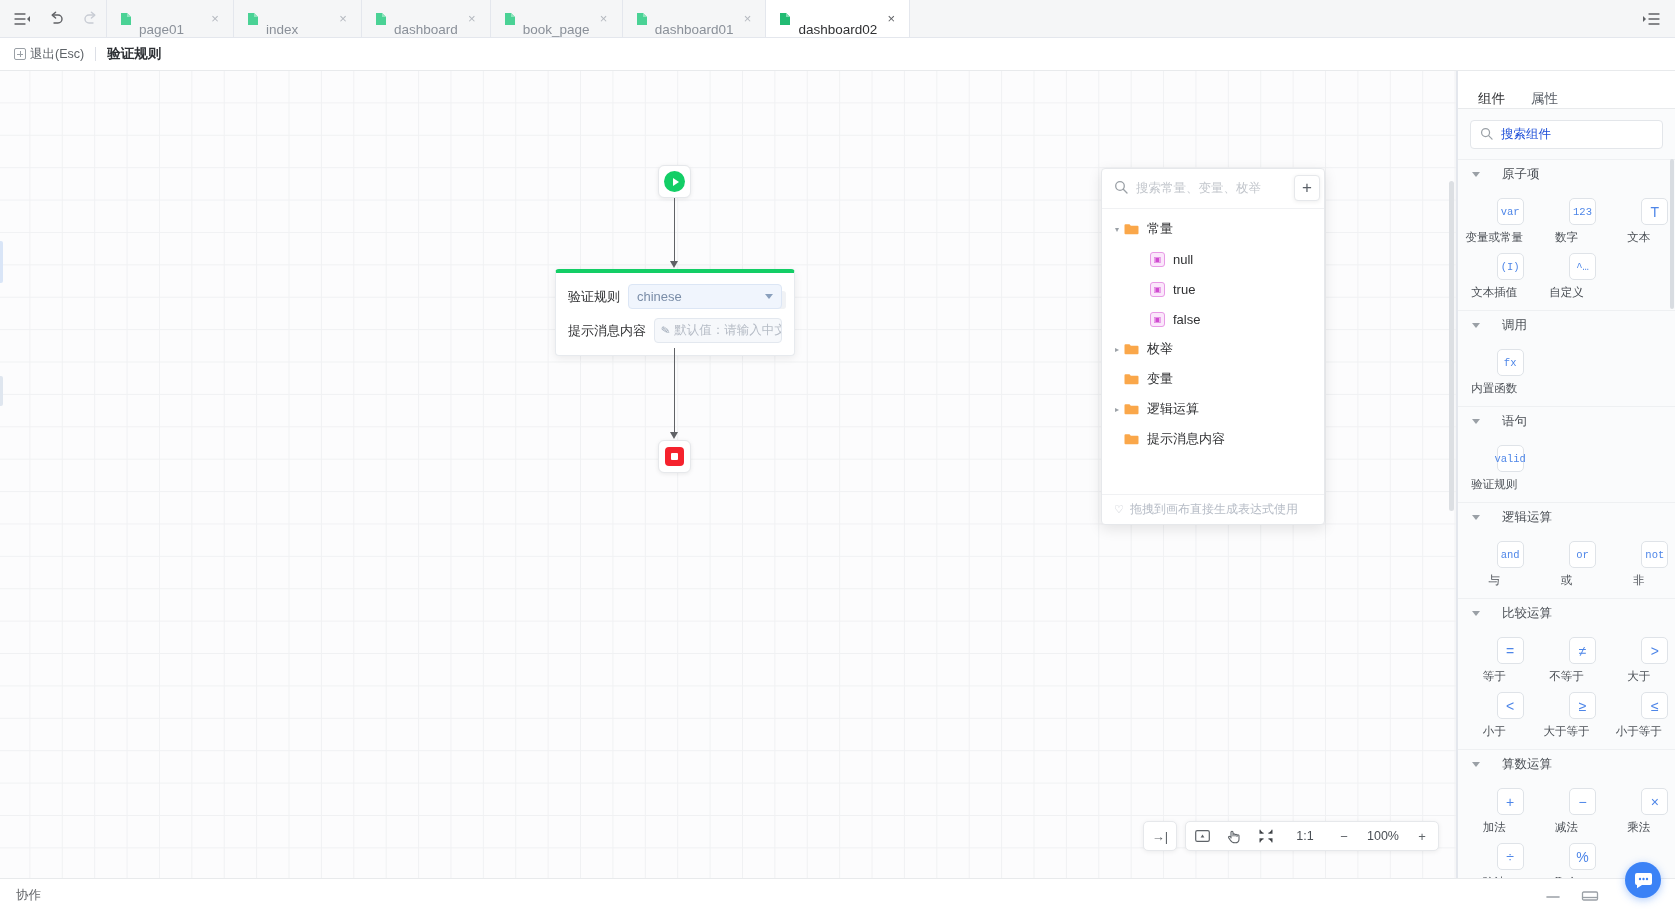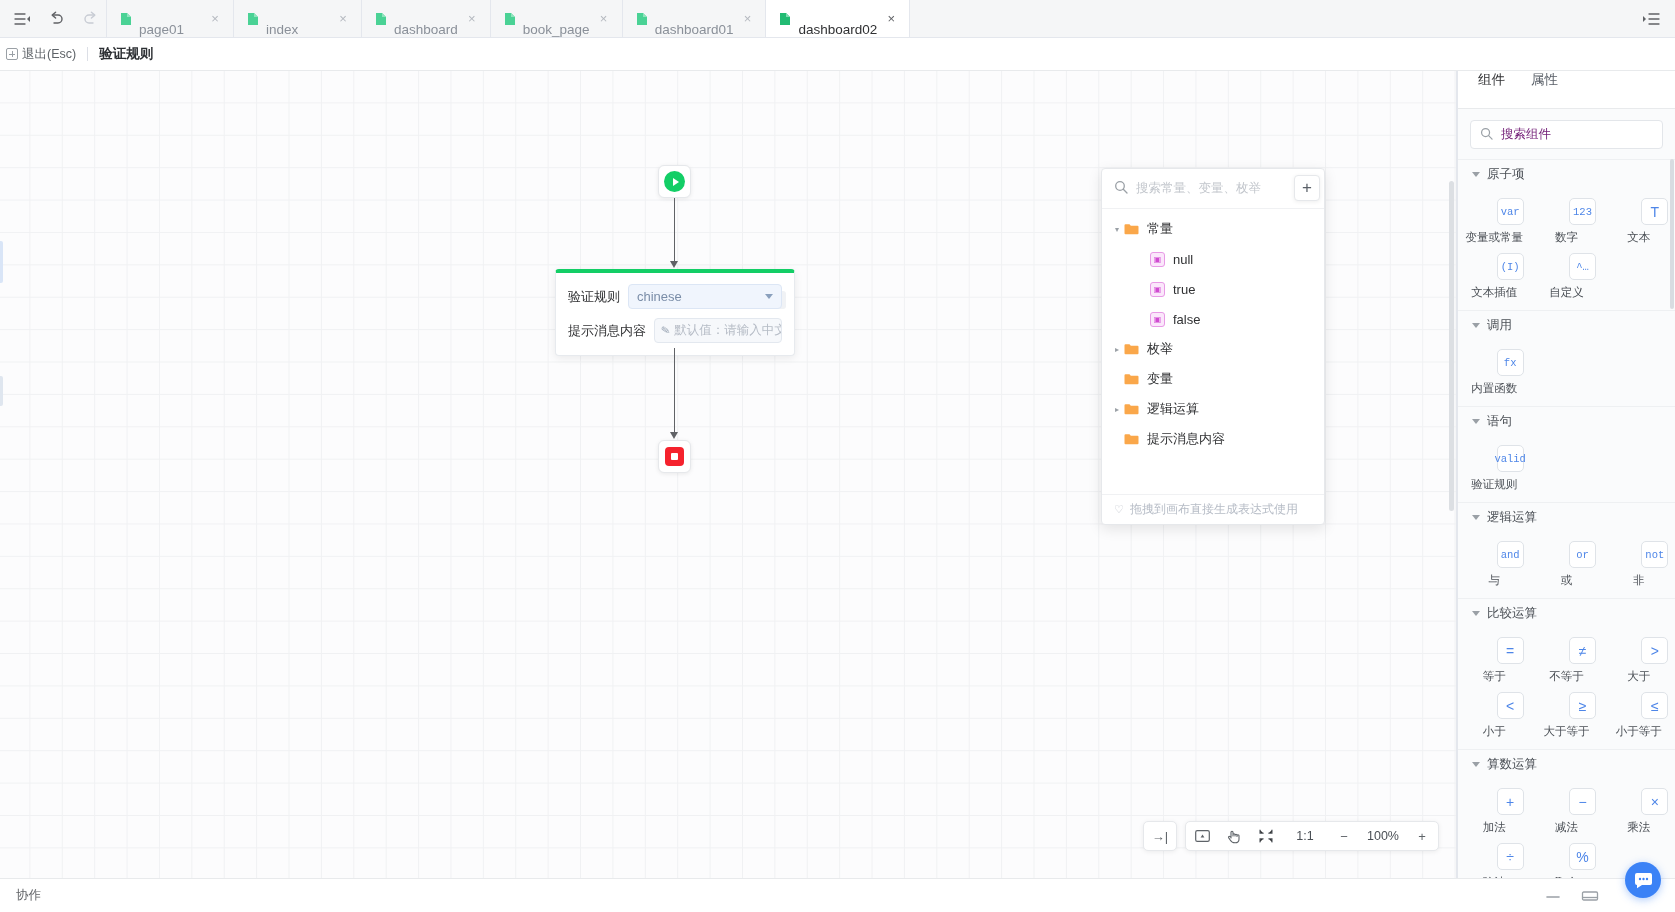--- a/index.html
+++ b/index.html
@@ -44,21 +44,21 @@
   .tab .close { margin-left: auto; font-size: 13px; color: #b4b8bf; width: 14px; text-align: center; line-height: 1; }
   .tab.active .close { color: #606266; }
   .tb-right { margin-left: auto; display: flex; align-items: center; padding: 0 14px; }
 
   
   .subheader {
     height: 33px; min-height: 33px;
     background: #ffffff;
     border-bottom: 1px solid #e8eaec;
     display: flex; align-items: center;
-    padding-left: 6px; gap: 11px;
+    padding-left: 14px; gap: 11px;
   }
   .exit-btn { display: flex; align-items: center; gap: 4px; color: #5e6368; font-size: 12.5px; cursor: pointer; }
   .exit-box { width: 12px; height: 12px; border: 1px solid #9aa0a6; border-radius: 2px; position: relative; }
   .exit-box::before, .exit-box::after { content: ""; position: absolute; background: #9aa0a6; }
   .exit-box::before { left: 2px; right: 2px; top: 4.5px; height: 1px; }
   .exit-box::after { top: 2px; bottom: 2px; left: 4.5px; width: 1px; }
   .sh-sep { width: 1px; height: 14px; background: #dcdfe6; }
   .sh-title { font-size: 13.5px; font-weight: bold; color: #2c2f33; }
 
   
@@ -163,30 +163,30 @@
   }
 
   
   .cv-toolbar { position: absolute; right: 18px; bottom: 27px; display: flex; align-items: center; gap: 8px; }
   .tb-group { background: #ffffff; border: 1px solid #e6e8eb; border-radius: 5px; box-shadow: 0 1px 5px rgba(0,0,0,.07); display: flex; align-items: center; height: 30px; }
   .tb-btn { width: 32px; height: 30px; display: flex; align-items: center; justify-content: center; color: #5e6368; cursor: pointer; font-size: 13px; }
   .tb-zoomval { min-width: 46px; text-align: center; font-size: 12.5px; color: #4a4f55; cursor: pointer; }
 
   
   .right-panel { width: 218px; min-width: 218px; background: #fafbfc; border-left: 1px solid #e4e7ed; display: flex; flex-direction: column; }
-  .rp-tabs { height: 38px; min-height: 38px; display: flex; align-items: flex-start; gap: 26px; padding: 0 20px; background: #ffffff; border-bottom: 1px solid #e8eaec; }
+  .rp-tabs { height: 38px; min-height: 38px; display: flex; align-items: flex-end; gap: 26px; padding: 0 20px; background: #ffffff; border-bottom: 1px solid #e8eaec; }
   .rp-tab { font-size: 13.5px; color: #5a6068; cursor: pointer; }
   .rp-tab.active { color: #303133; }
   .rp-search-wrap { padding: 11px 12px 10px 12px; background: #fafbfc; }
   .rp-search { height: 29px; background: #ffffff; border: 1px solid #e3e6ea; border-radius: 4px; display: flex; align-items: center; gap: 8px; padding: 0 9px; }
-  .rp-search .ph { color: #701a75; font-size: 12.5px; }
+  .rp-search .ph { color: #1d4ed8; font-size: 12.5px; }
   .rp-scroll { flex: 1; overflow: hidden; position: relative; }
   .rp-group { border-top: 1px solid #eef0f2; }
   .rp-group:first-child { border-top: none; }
-  .grp-head { display: flex; align-items: center; gap: 7px; height: 28px; padding-left: 14px; font-size: 12.5px; color: #4a4f55; cursor: pointer; }
+  .grp-head { display: flex; align-items: center; gap: 22px; height: 28px; padding-left: 14px; font-size: 12.5px; color: #4a4f55; cursor: pointer; }
   .grp-head .tw { width: 0; height: 0; border-left: 4px solid transparent; border-right: 4px solid transparent; border-top: 5px solid #9aa0a6; }
   .grid3 { display: flex; flex-wrap: wrap; padding: 2px 0 10px 0; }
   .cell { width: 33.333%; display: flex; flex-direction: column; align-items: center; gap: 5px; margin-top: 8px; cursor: grab; }
   .cell-icon {
     width: 27px; height: 27px; border-radius: 5px; background: #ffffff; border: 1px solid #dfe3e8;
     display: flex; align-items: center; justify-content: center;
     font-size: 10.5px; color: #4e86e8; font-family: "Liberation Mono", monospace; margin-left: 32px;
   }
   .cell-icon.sym { font-size: 14px; font-family: "Liberation Sans", sans-serif; }
   .cell-label { font-size: 11.5px; color: #4a4f55; white-space: nowrap; }

